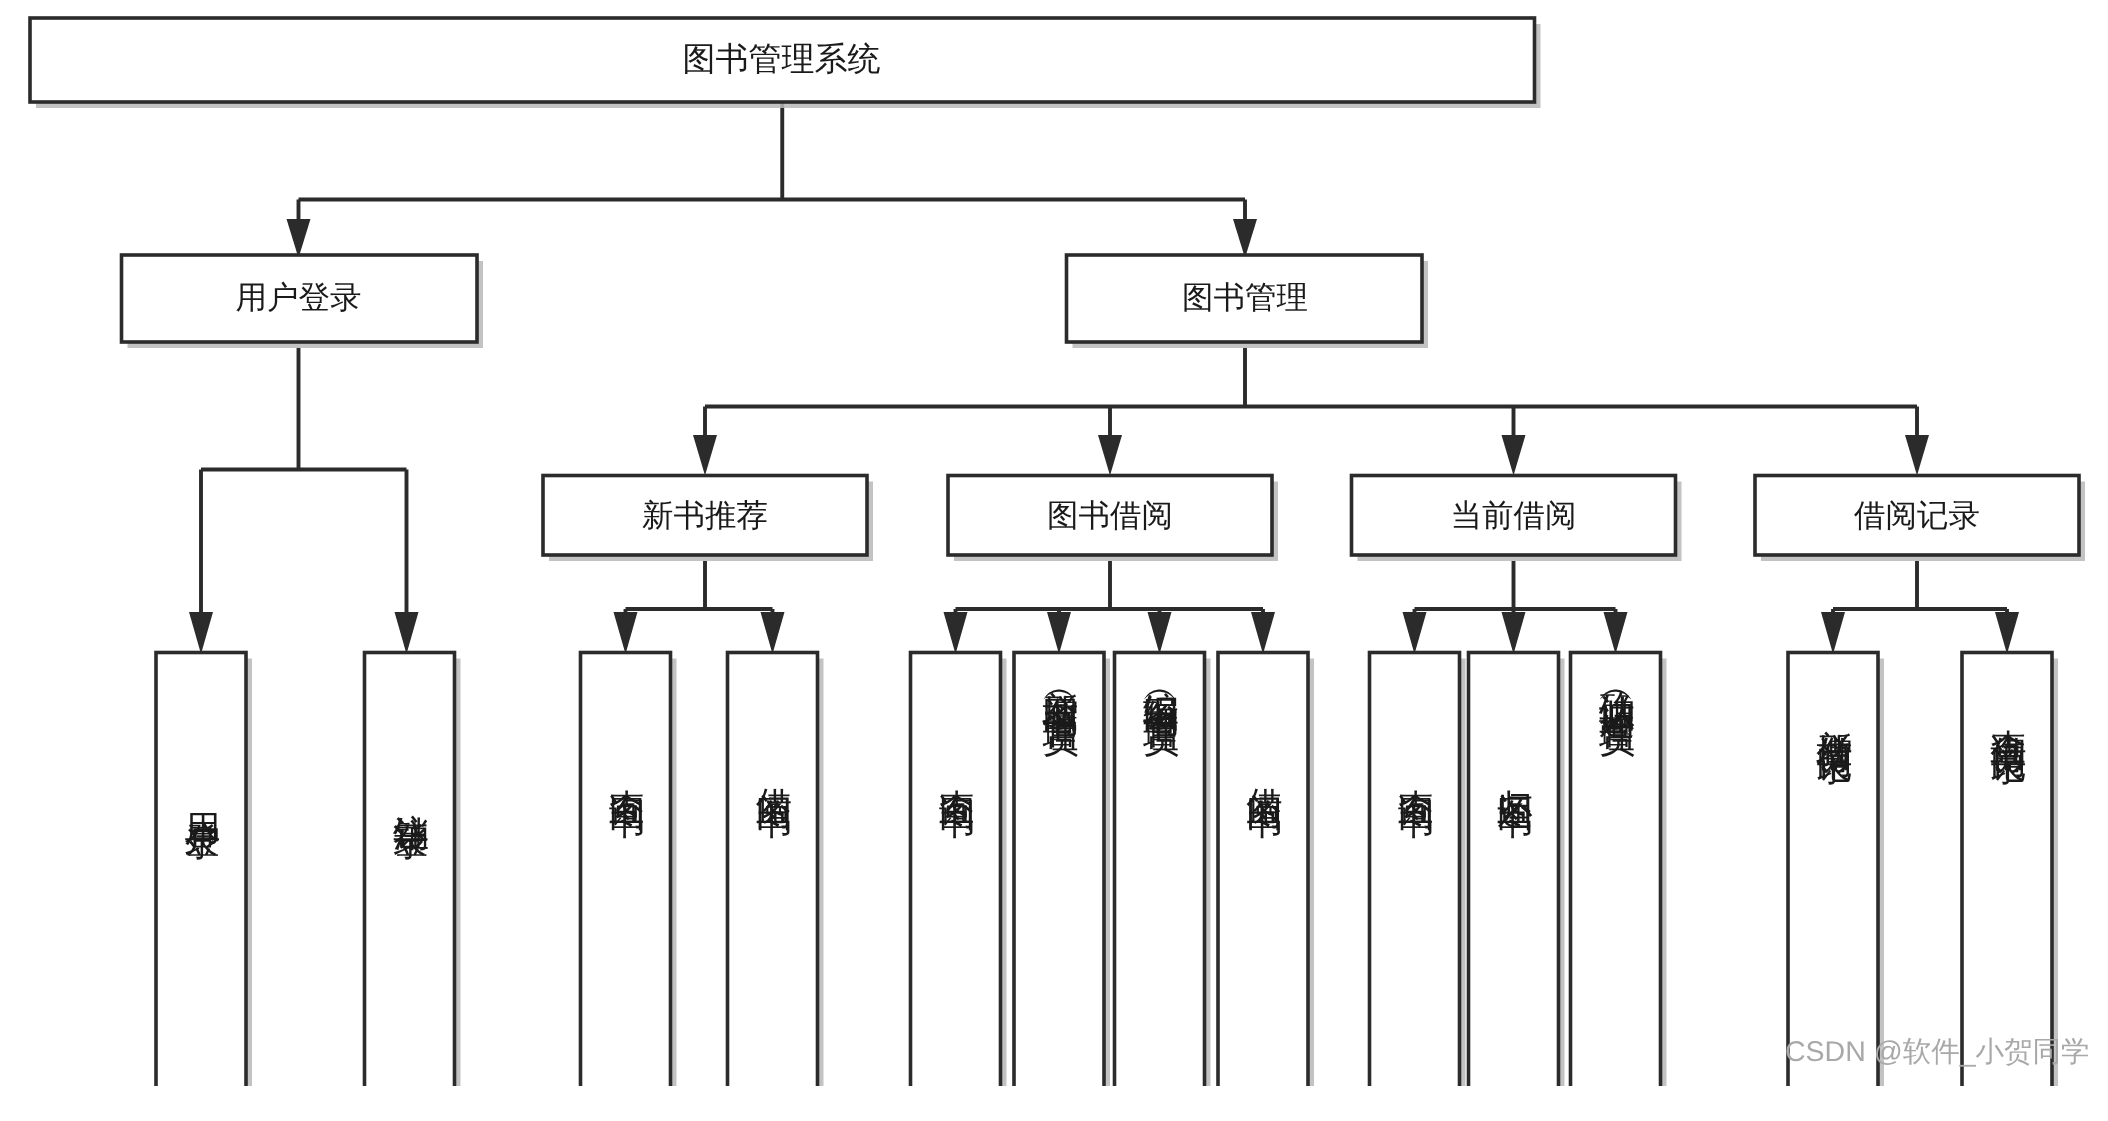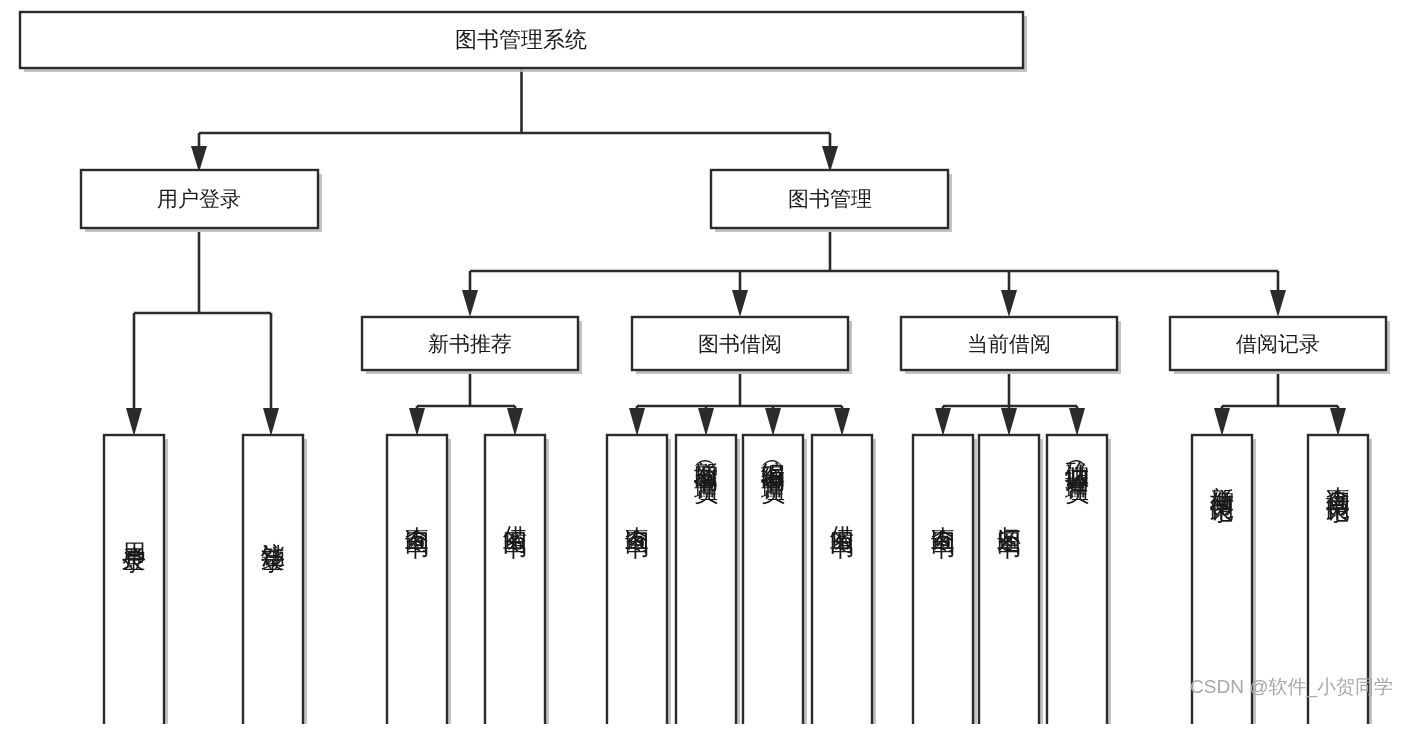--- a/index.html
+++ b/index.html
@@ -72,21 +72,21 @@
     font-family: "Liberation Sans", "DejaVu Sans", sans-serif;
     font-size: 24px;
     line-height: 1;
     letter-spacing: 3px;
     color: #1a1a1a;
     white-space: nowrap;
   }
   .watermark {
     position: absolute;
     right: 12px;
-    bottom: 24px;
+    bottom: 10px;
     font-family: "Liberation Sans", "DejaVu Sans", sans-serif;
     font-size: 19px;
     color: #a8a8a8;
     white-space: nowrap;
     pointer-events: none;
   }
 </style>
 </head>
 <body>
 

